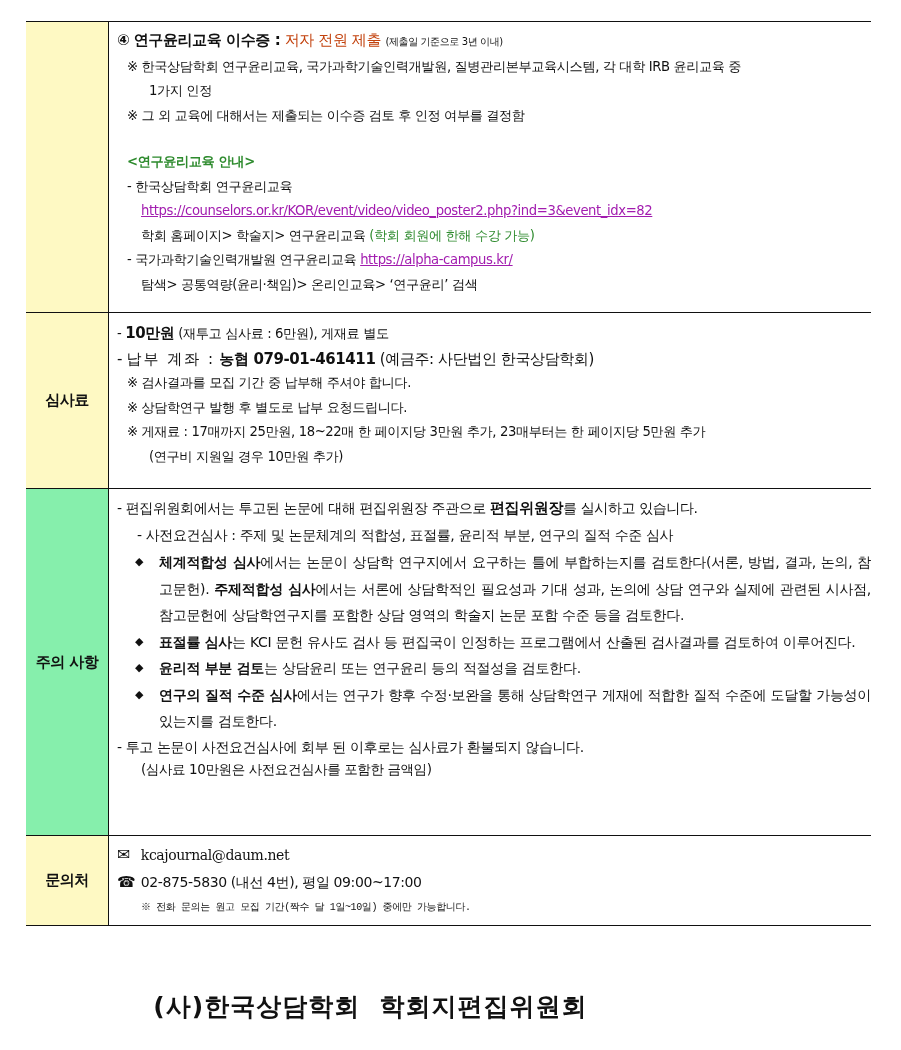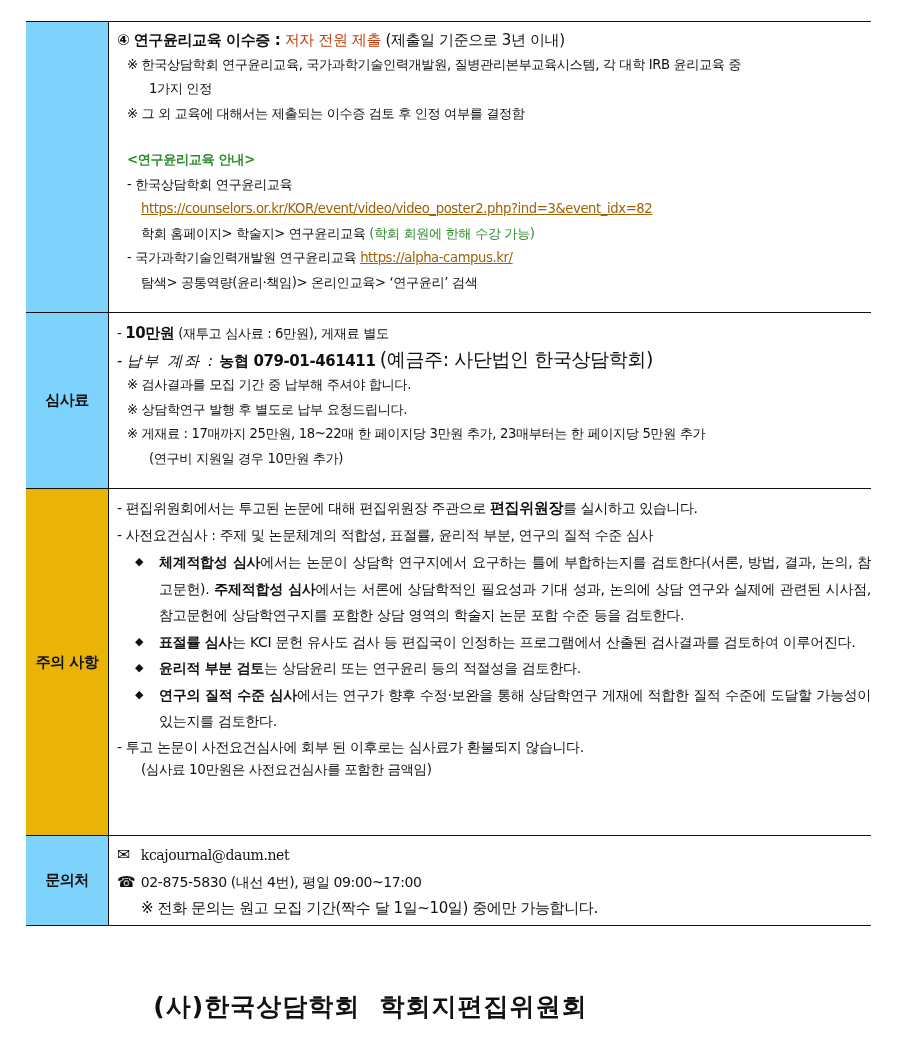--- a/index.html
+++ b/index.html
@@ -1,33 +1,33 @@
 <!DOCTYPE html>
 <html><head>
 <meta charset="utf-8">
 <style>
   html,body{margin:0;padding:0;background:#fff;}
   body{width:901px;height:1050px;position:relative;font-family:"DejaVu Sans","Liberation Sans",sans-serif;color:#111;overflow:hidden;}
   table.info{position:absolute;left:26px;top:21px;width:845px;border-collapse:collapse;}
   table.info td{border-top:1.5px solid #111;border-bottom:1.5px solid #111;vertical-align:top;padding:0;}
   td.label{width:97px;border-right:1.5px solid #111;text-align:center;vertical-align:middle !important;font-weight:bold;font-size:15px;letter-spacing:-0.5px;}
-  td.blue{background:#7dd3fc;}
-  td.yellow{background:#eab308;}
+  td.blue{background:#fef9c3;}
+  td.yellow{background:#86efac;}
   td.content{padding:6px 0 4px 8px !important;font-size:13.2px;letter-spacing:-0.4px;}
   .line{line-height:24.5px;white-space:nowrap;}
   .ind1{padding-left:10px;}
   .ind2{padding-left:32px;}
   .ind3{padding-left:24px;}
   .big{font-size:15px;}
   .bold{font-weight:bold;}
   .red{color:#c2410c;}
   .green{color:#2e8b2e;}
   .greenb{color:#2e8b2e;font-weight:bold;}
-  .small{font-size:15px;}
-  a.link{color:#a16207;text-decoration:underline;}
+  .small{font-size:10px;}
+  a.link{color:#a21caf;text-decoration:underline;}
   .bullet-item{display:flex;padding-left:18px;}
   .bullet{width:24px;flex:none;font-size:11px;line-height:26.5px;}
   .bullet-text{white-space:normal;line-height:26.5px;text-align:justify;text-align-last:left;width:712px;font-size:14px;letter-spacing:-0.3px;}
   .justified{font-size:14px;}
   .mono{font-family:"DejaVu Serif","Liberation Serif",serif;font-size:14px;}
   .footer-title{position:absolute;left:0;width:741px;top:990px;text-align:center;font-weight:bold;font-size:25px;letter-spacing:1px;}
   .gap{height:22px;}
   .icon{display:inline-block;width:20px;}
 </style>
 </head>
@@ -67,39 +67,39 @@
   <tr style="height:176px;">
     <td class="label blue">심사료</td>
     <td class="content" style="padding-top:8px !important;margin-left:20px;">
       <div class="line">
         <span>-</span>
         <span class="bold big">10만원</span>
         <span>(재투고 심사료 : 6만원), 게재료 별도</span>
       </div>
       <div class="line big">
         <span>-</span>
-        <span style="letter-spacing:2px;font-style:italic;">납부 계좌 :</span>
+        <span style="letter-spacing:2px;">납부 계좌 :</span>
         <span class="bold">농협 079-01-461411</span>
-        <span style="font-size:19px;">(예금주: 사단법인 한국상담학회)</span>
+        <span style="font-size:15px;">(예금주: 사단법인 한국상담학회)</span>
       </div>
       <div class="line ind1">※ 검사결과를 모집 기간 중 납부해 주셔야 합니다.</div>
       <div class="line ind1">※ 상담학연구 발행 후 별도로 납부 요청드립니다.</div>
       <div class="line ind1">※ 게재료 : 17매까지 25만원, 18~22매 한 페이지당 3만원 추가, 23매부터는 한 페이지당 5만원 추가</div>
       <div class="line ind2">(연구비 지원일 경우 10만원 추가)</div>
     </td>
   </tr>
 
   <tr style="height:347px;">
     <td class="label yellow">주의 사항</td>
     <td class="content">
       <div class="line justified" style="line-height:27px;">
         <span>- 편집위원회에서는 투고된 논문에 대해 편집위원장 주관으로</span>
         <span class="bold" style="font-size:15px;">편집위원장</span><span>를 실시하고 있습니다.</span>
       </div>
-      <div class="line justified" style="line-height:27px;">- 사전요건심사 : 주제 및 논문체계의 적합성, 표절률, 윤리적 부분, 연구의 질적 수준 심사</div>
+      <div class="line justified" style="line-height:27px;margin-left:20px;">- 사전요건심사 : 주제 및 논문체계의 적합성, 표절률, 윤리적 부분, 연구의 질적 수준 심사</div>
       <div class="bullet-item">
         <span class="bullet">◆</span>
         <div class="bullet-text">
           <span class="bold">체계적합성 심사</span><span>에서는 논문이 상담학 연구지에서 요구하는 틀에 부합하는지를 검토한다(서론, 방법, 결과, 논의, 참고문헌).</span>
           <span class="bold">주제적합성 심사</span><span>에서는 서론에 상담학적인 필요성과 기대 성과, 논의에 상담 연구와 실제에 관련된 시사점, 참고문헌에 상담학연구지를 포함한 상담 영역의 학술지 논문 포함 수준 등을 검토한다.</span>
         </div>
       </div>
       <div class="bullet-item">
         <span class="bullet">◆</span>
         <div class="bullet-text">
@@ -127,19 +127,19 @@
     <td class="label blue">문의처</td>
     <td class="content" style="padding-top:5px !important;">
       <div class="line" style="line-height:27px;">
         <span class="icon" style="font-size:16px;">✉</span>
         <span class="mono">kcajournal@daum.net</span>
       </div>
       <div class="line" style="line-height:27px;">
         <span class="icon" style="font-size:15px;">☎</span>
         <span style="font-size:14px;">02-875-5830 (내선 4번), 평일 09:00~17:00</span>
       </div>
-      <div class="line ind3 small" style="line-height:24px;">※ 전화 문의는 원고 모집 기간(짝수 달 1일~10일) 중에만 가능합니다.</div>
+      <div class="line ind3 small" style="line-height:24px;font-family:Liberation Mono, monospace;">※ 전화 문의는 원고 모집 기간(짝수 달 1일~10일) 중에만 가능합니다.</div>
     </td>
   </tr>
 </tbody>
   </table>
 
 <div class="footer-title" style="white-space:pre;">(사)한국상담학회  학회지편집위원회</div>
 
 </body></html>

